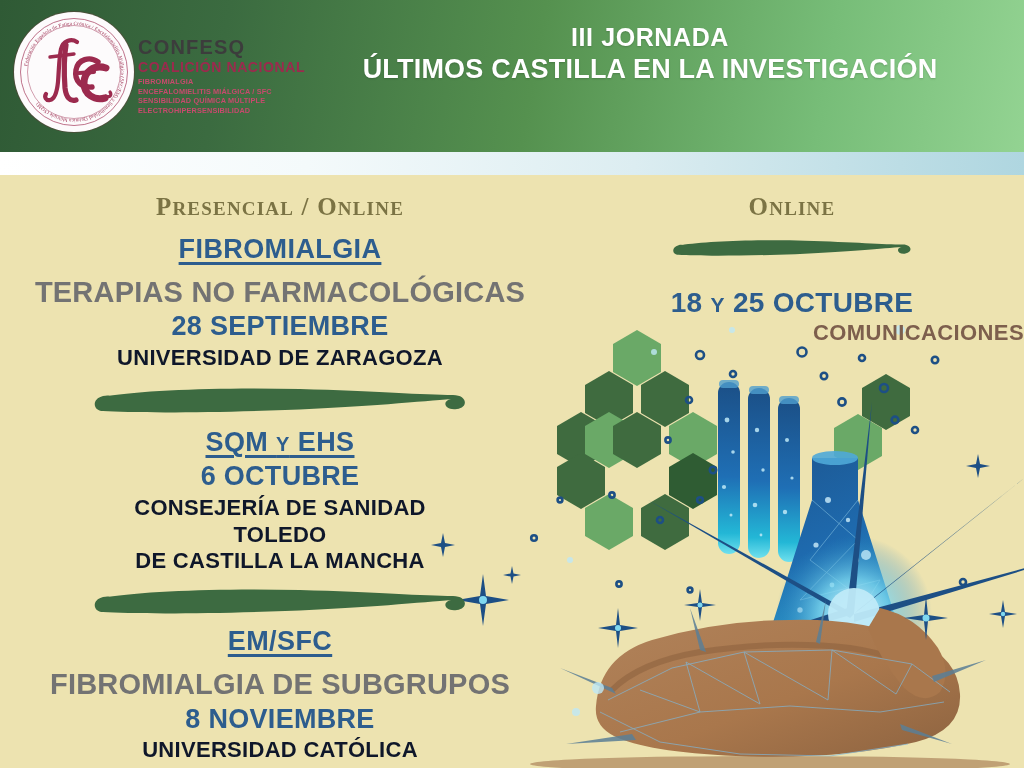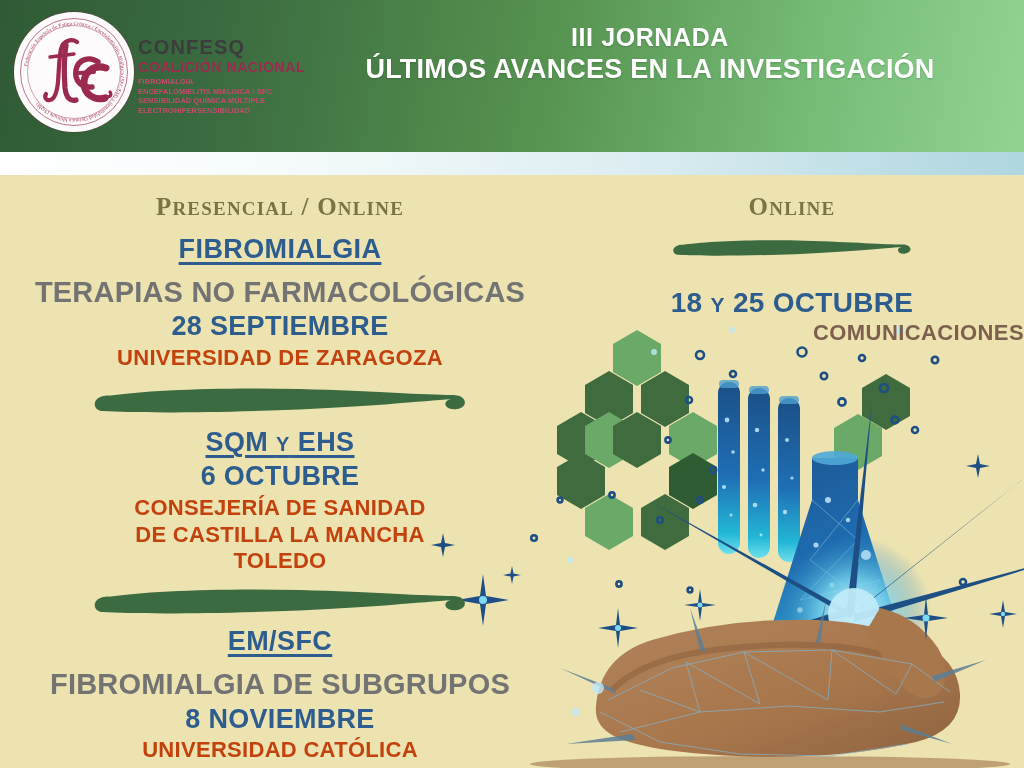--- a/index.html
+++ b/index.html
@@ -87,21 +87,21 @@
   .topic .sc{font-size:20px;}
   .subtitle{
     color:#737373;font-weight:bold;font-size:29px;
     letter-spacing:.2px;line-height:1.15;margin-top:10px;
   }
   .date{
     color:#2d5d8e;font-weight:bold;font-size:27px;letter-spacing:.3px;
     line-height:1.18;margin-top:2px;
   }
   .venue{
-    color:#c2410c;font-weight:bold;font-size:22px;letter-spacing:.3px;
+    color:#0f172a;font-weight:bold;font-size:22px;letter-spacing:.3px;
     line-height:1.2;margin-top:2px;
   }
 
   
   .flourish{display:block;margin:0 auto;}
 
   .right-date{
     color:#2d5d8e;font-weight:bold;font-size:28px;letter-spacing:.3px;text-align:center;
   }
   .right-date .sc{font-size:21px;}
@@ -159,21 +159,21 @@
       <div class="confesq-cond">
         <div>FIBROMIALGIA</div>
         <div>ENCEFALOMIELITIS MIÁLGICA / SFC</div>
         <div>SENSIBILIDAD QUÍMICA MÚLTIPLE</div>
         <div>ELECTROHIPERSENSIBILIDAD</div>
       </div>
     </div>
 
     <div class="header-title">
       <div class="ht-line1">III JORNADA</div>
-      <div class="ht-line2">ÚLTIMOS AVANCES EN LA INVESTIGACIÓN</div>
+      <div class="ht-line2">ÚLTIMOS CASTILLA EN LA INVESTIGACIÓN</div>
     </div>
   </div>
 
   <div class="header-strip"></div>
 
   <svg class="art" viewBox="0 0 1024 768">
     <defs>
       <linearGradient id="tubeGrad" x1="0" y1="0" x2="0" y2="1">
         <stop offset="0%" stop-color="#1b4f86"></stop>
         <stop offset="55%" stop-color="#1f6fb5"></stop>
@@ -379,22 +379,22 @@
         <path d="M18,30 C8,30 6,18 18,15 C30,12 34,22 24,24 C14,26 14,16 22,15
                  C60,9 140,6 215,8 C290,10 340,14 368,14
                  C382,14 384,26 372,28 C360,30 356,20 366,18
                  C340,20 280,26 200,29 C120,32 46,32 18,30 Z" fill="#3d6b41"></path>
       </svg>
 
       <div class="block" style="margin-top:4px;">
         <div class="topic"><span>SQM </span><span class="sc">Y</span><span> EHS</span></div>
         <div class="date">6 OCTUBRE</div>
         <div class="venue">CONSEJERÍA DE SANIDAD</div>
+        <div class="venue" style="margin-top:0;">TOLEDO</div>
         <div class="venue" style="margin-top:0;">DE CASTILLA LA MANCHA</div>
-        <div class="venue" style="margin-top:0;">TOLEDO</div>
       </div>
 
       <svg class="flourish" width="390" height="42" viewBox="0 0 390 42" style="margin-top:8px;">
         <path d="M18,30 C8,30 6,18 18,15 C30,12 34,22 24,24 C14,26 14,16 22,15
                  C60,9 140,6 215,8 C290,10 340,14 368,14
                  C382,14 384,26 372,28 C360,30 356,20 366,18
                  C340,20 280,26 200,29 C120,32 46,32 18,30 Z" fill="#3d6b41"></path>
       </svg>
 
       <div class="block" style="margin-top:2px;">

